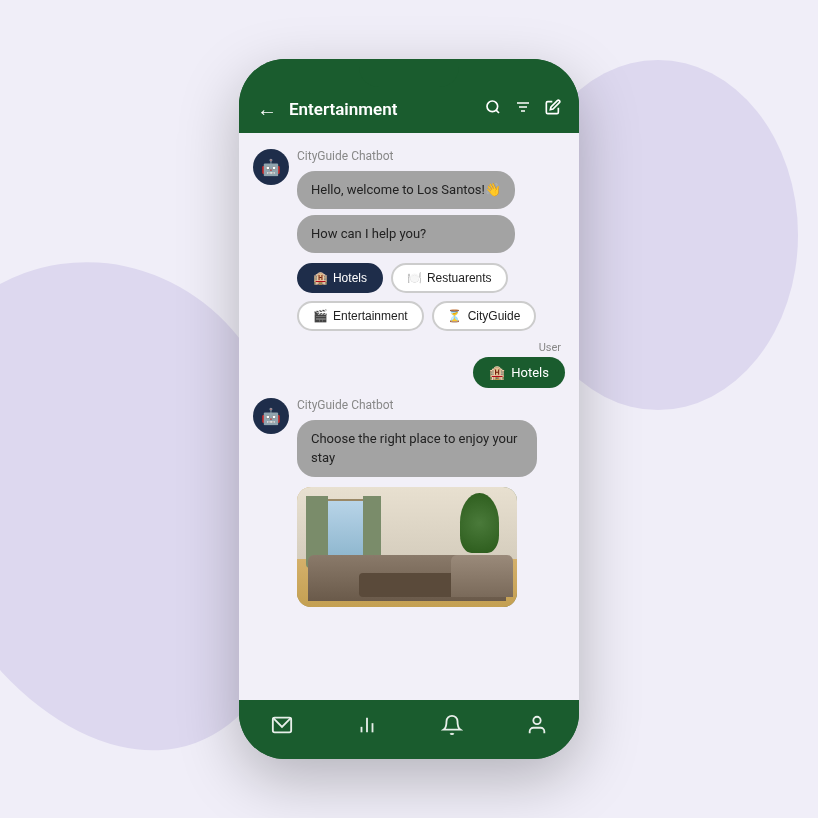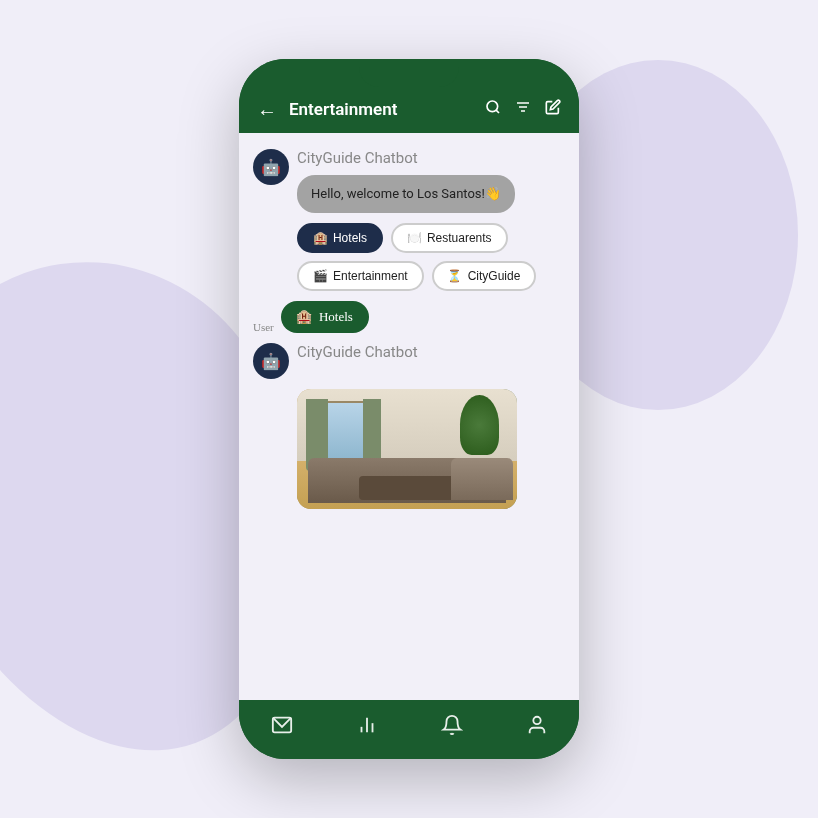--- a/index.html
+++ b/index.html
@@ -126,21 +126,21 @@
     }
 
     .bot-messages {
       display: flex;
       flex-direction: column;
       gap: 6px;
       max-width: 240px;
     }
 
     .bot-label {
-      font-size: 15px;
+      font-size: 12px;
       color: #888;
       margin-bottom: 2px;
     }
 
     .chat-bubble {
       background: #a3a3a3;
       border-radius: 18px;
       padding: 10px 14px;
       font-size: 13px;
       color: #222;
@@ -171,24 +171,23 @@
 
     .qr-btn.active {
       background: #1e2d4a;
       border-color: #1e2d4a;
       color: white;
     }
 
     
     .user-group {
       display: flex;
-      flex-direction: row;
+      flex-direction: column;
       align-items: flex-end;
       gap: 3px;
-      font-family: Liberation Serif, serif;
     }
     .user-label {
       font-size: 11px;
       color: #888;
       margin-right: 4px;
     }
     .user-bubble {
       background: #1a5c2e;
       color: white;
       border-radius: 20px;
@@ -356,20 +355,21 @@
     </div>
   </div>
 
   <div class="chat-area">
 
     <div class="bot-group">
       <div class="bot-avatar">🤖</div>
       <div class="bot-messages">
         <div class="bot-label">CityGuide Chatbot</div>
         <div class="chat-bubble">Hello, welcome to Los Santos!👋</div>
+        <div class="chat-bubble">How can I help you?</div>
       </div>
     </div>
 
     <div class="quick-replies">
       <button class="qr-btn active">
         <span>🏨</span>
         <span>Hotels</span>
       </button>
       <button class="qr-btn">
         <span>🍽️</span>
@@ -390,20 +390,21 @@
       <div class="user-bubble">
         <span>🏨</span>
         <span>Hotels</span>
       </div>
     </div>
 
     <div class="bot-group">
       <div class="bot-avatar">🤖</div>
       <div class="bot-messages">
         <div class="bot-label">CityGuide Chatbot</div>
+        <div class="chat-bubble">Choose the right place to enjoy your stay</div>
       </div>
     </div>
 
     <div class="hotel-image-card">
       <div class="hotel-image-placeholder">
         <div class="room-scene">
           <div class="room-wall"></div>
           <div class="room-floor"></div>
           <div class="room-window"></div>
           <div class="room-curtain-l"></div>

